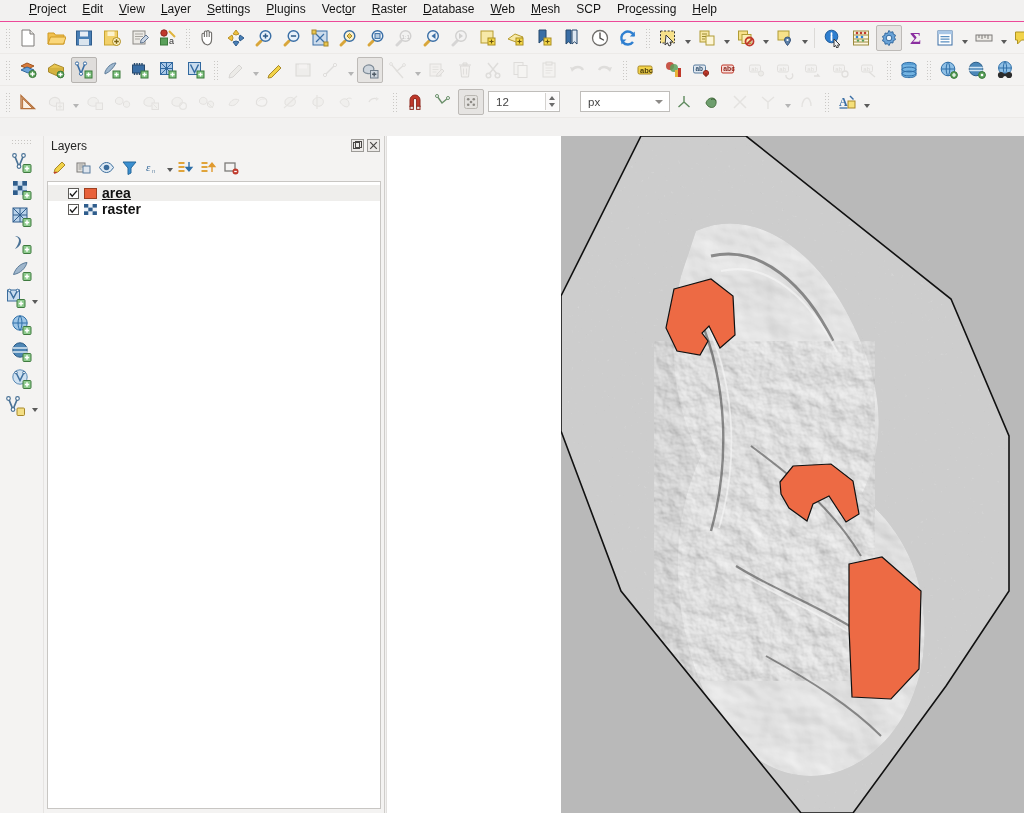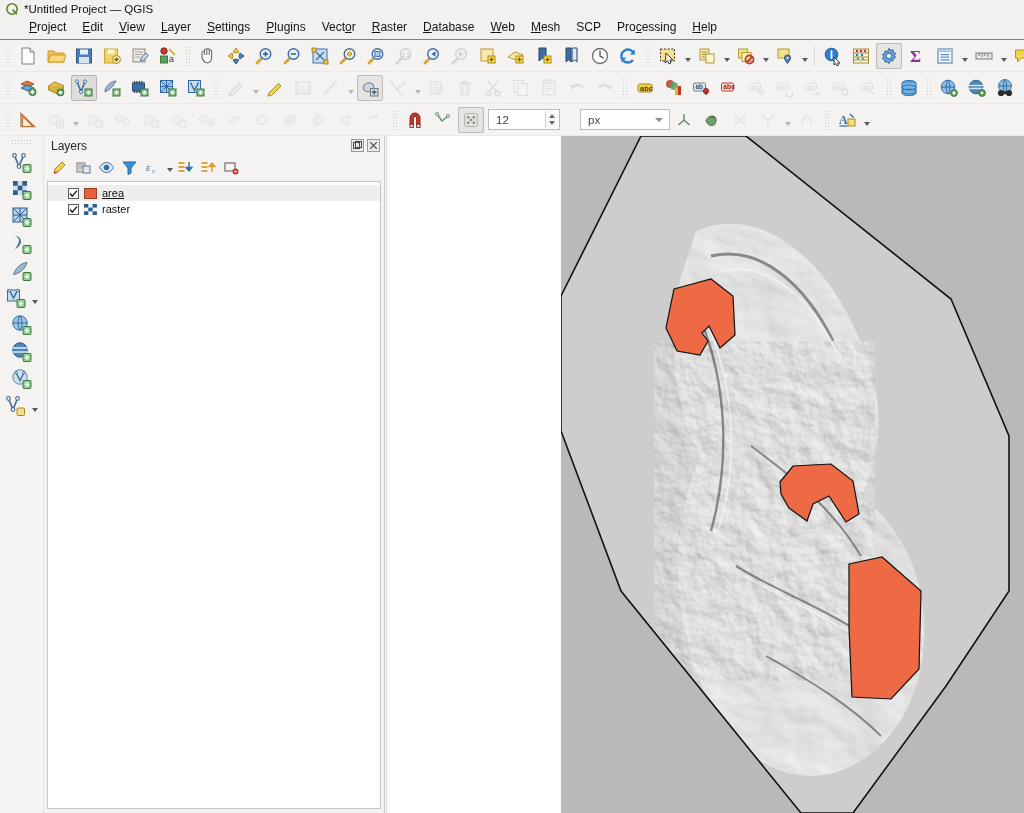--- a/index.html
+++ b/index.html
@@ -143,21 +143,21 @@
   .layer-row{
     height:16px; display:flex; align-items:center; padding-left:20px; gap:5px;
   }
   .layer-row.selected{ background:#efeeec; }
   .lcheck{
     width:11px;height:11px;border:1px solid #5e5c59;background:#fff;
     display:flex;align-items:center;justify-content:center;flex:0 0 auto;
   }
   .lcheck svg{display:block;}
   .lswatch{width:13px;height:11px;flex:0 0 auto;}
-  .lname{ font-size:11px; font-weight:normal; color:#111; }
+  .lname{ font-size:14px; font-weight:bold; color:#111; }
   .lname.sel{ text-decoration: underline; }
 
   
   .canvas {
     position:absolute; left:386px; top:136px; right:0; bottom:0;
     background:#ffffff; border-left:1px solid #e2e0de;
     overflow:hidden;
   }
   .map-bg{ position:absolute; left:174px; top:0; right:0; bottom:0; background:#b9b9b9; }
   .map-svg{ position:absolute; left:174px; top:0; }
@@ -169,29 +169,20 @@
     padding:3px 5px 4px 5px; font-size:11.5px; color:#111;
     line-height:13.5px; z-index:60; white-space:pre-line; width:82px;
     box-shadow:1px 1px 2px rgba(0,0,0,.22);
   }
 </style>
 </head>
 <body>
 
 <div id="app">
 
-  <div class="titlebar">
-    <span class="qgis-logo">
-      <svg width="12" height="12" viewBox="0 0 12 12">
-        <path d="M6 0.8A5.2 5.2 0 1 0 6 11.2 5.2 5.2 0 1 0 6 0.8z" fill="none" stroke="#5a8a2e" stroke-width="1.6"></path>
-        <path d="M7.2 7.2 L10.4 10.6" stroke="#5a8a2e" stroke-width="1.8" stroke-linecap="round"></path>
-      </svg>
-    </span>
-    <span>*Untitled Project — QGIS</span>
-  </div>
 
   <div class="menubar">
     <div class="menu-item"><u>P</u>roject</div>
     <div class="menu-item"><u>E</u>dit</div>
     <div class="menu-item"><u>V</u>iew</div>
     <div class="menu-item"><u>L</u>ayer</div>
     <div class="menu-item"><u>S</u>ettings</div>
     <div class="menu-item"><u>P</u>lugins</div>
     <div class="menu-item">Vect<u>o</u>r</div>
     <div class="menu-item"><u>R</u>aster</div>

